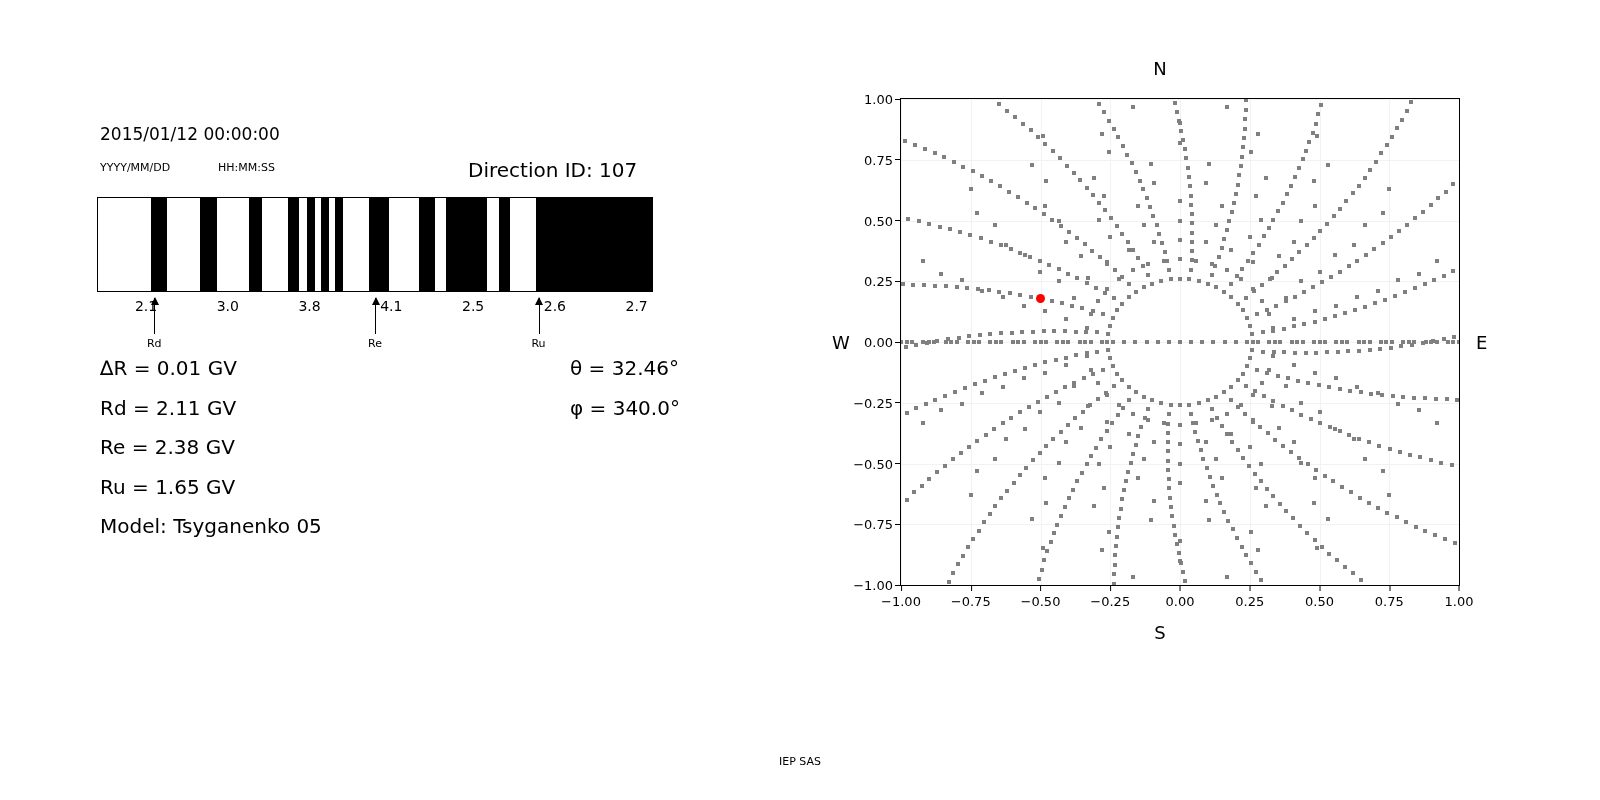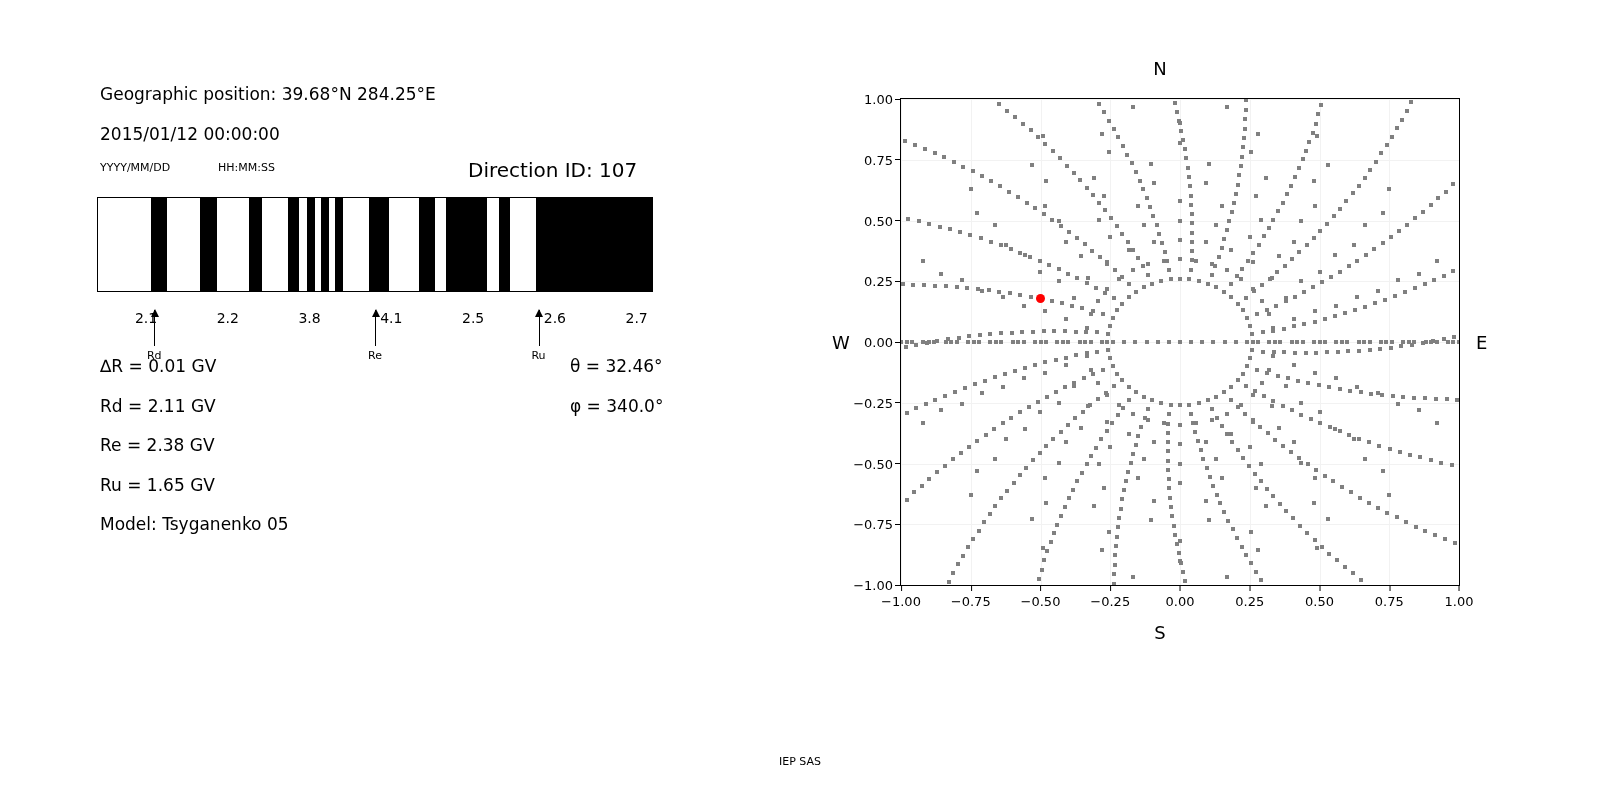--- a/index.html
+++ b/index.html
@@ -56,21 +56,21 @@
     overflow: hidden;
   }
   #penumbra-bar .band {
     position: absolute;
     top: 0; bottom: 0;
     background: #000000;
   }
 
   
   #penumbra-axis {
-    left: 97px; top: 304px;
+    left: 97px; top: 292px;
     width: 556px; height: 52px;
   }
   #penumbra-axis .tick-label {
     position: absolute;
     top: 6px;
     font-size: 14px;
     transform: translateX(-50%);
     white-space: nowrap;
   }
   #penumbra-axis .arrow {
@@ -92,21 +92,21 @@
   #penumbra-axis .arrow-label {
     position: absolute;
     bottom: -6px;
     font-size: 11px;
     transform: translateX(-50%);
     white-space: nowrap;
   }
 
   
   .param {
-    font-size: 17px;
+    font-size: 20px;
     white-space: nowrap;
   }
   .param-left { left: 100px; }
   .param-right { left: 570px; }
 
   
   #right-panel { left: 760px; top: 0; width: 840px; height: 660px; }
 
   #plot-frame {
     left: 140px; top: 98px;
@@ -189,21 +189,20 @@
     width: 1600px;
     text-align: center;
     font-size: 11px;
   }
 </style>
 </head>
 <body>
 
 <div class="abs" id="left-panel">
 
-  <div class="abs txt-geo">Geographic position: 39.68°N 284.25°E</div>
 
   <div class="abs txt-datetime">2015/01/12 00:00:00</div>
 
   <div class="abs txt-fmt-date">YYYY/MM/DD</div>
 
   <div class="abs txt-fmt-time">HH:MM:SS</div>
 
   <div class="abs txt-dirid">Direction ID: 107</div>
 
   <div class="abs" id="penumbra-bar">
@@ -216,21 +215,21 @@
       <div class="band" style="left: 237.118px; width: 8.17647px;"></div>
       <div class="band" style="left: 271.459px; width: 19.6235px;"></div>
       <div class="band" style="left: 320.518px; width: 16.3529px;"></div>
       <div class="band" style="left: 348.318px; width: 40.8824px;"></div>
       <div class="band" style="left: 400.647px; width: 11.4471px;"></div>
       <div class="band" style="left: 438.259px; width: 117.741px;"></div>
     </div>
 
   <div class="abs" id="penumbra-axis">
       <div class="tick-label" style="left: 49.0588px;">2.1</div>
-      <div class="tick-label" style="left: 130.824px;">2.2</div>
+      <div class="tick-label" style="left: 130.824px;">3.0</div>
       <div class="tick-label" style="left: 212.588px;">3.8</div>
       <div class="tick-label" style="left: 294.353px;">4.1</div>
       <div class="tick-label" style="left: 376.118px;">2.5</div>
       <div class="tick-label" style="left: 457.882px;">2.6</div>
       <div class="tick-label" style="left: 539.647px;">2.7</div>
       <div class="arrow" style="left: 57.2353px;"></div>
       <div class="arrow-label" style="left: 57.2353px;">Rd</div>
       <div class="arrow" style="left: 278px;"></div>
       <div class="arrow-label" style="left: 278px;">Re</div>
       <div class="arrow" style="left: 441.529px;"></div>

